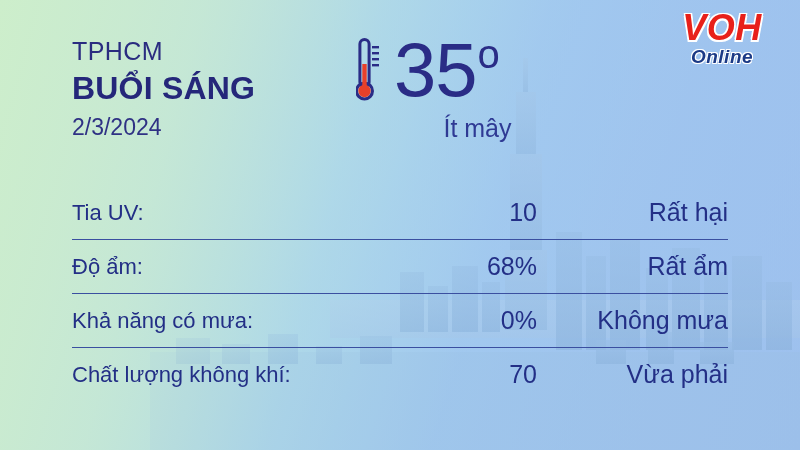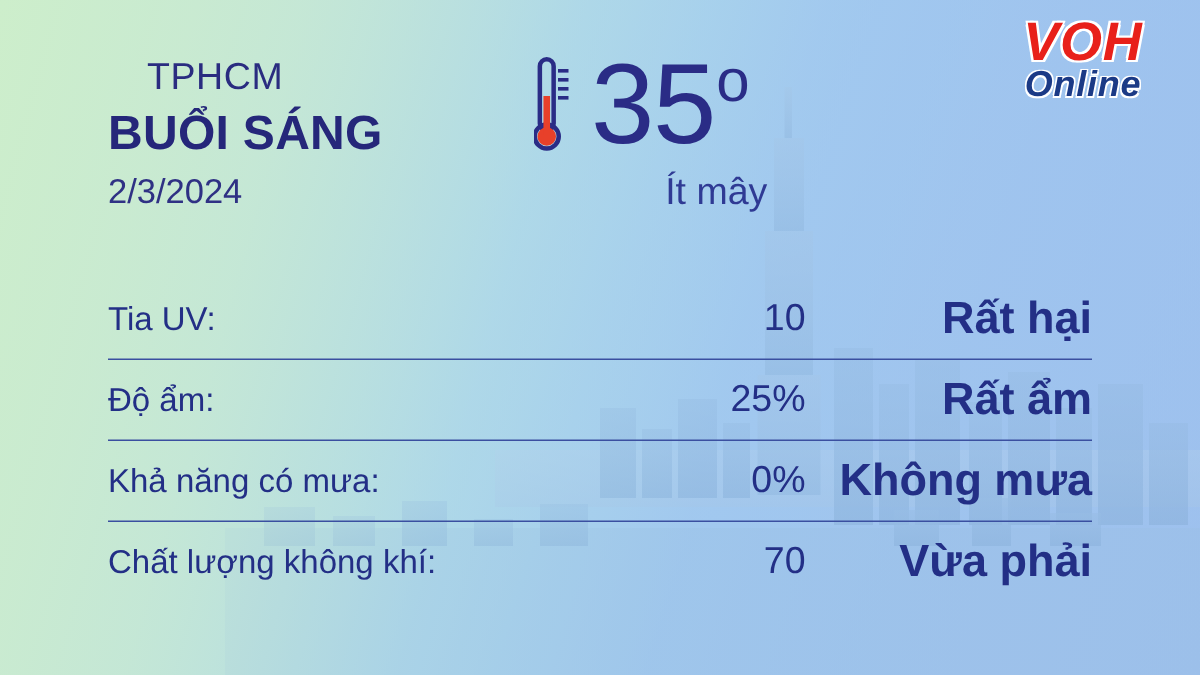--- a/index.html
+++ b/index.html
@@ -57,21 +57,20 @@
     top: 36px;
     width: 300px;
   }
   .city-name {
     color: #2a2c80;
     font-size: 25px;
     font-weight: 400;
     letter-spacing: 0.4px;
     line-height: 30px;
     white-space: nowrap;
-    margin-left: 26px;
   }
   .period {
     color: #25277a;
     font-size: 32px;
     font-weight: 700;
     letter-spacing: 0.2px;
     line-height: 40px;
     margin-top: 2px;
     white-space: nowrap;
   }
@@ -145,21 +144,21 @@
     color: #e8201a;
     letter-spacing: 0.5px;
     line-height: 40px;
     -webkit-text-stroke: 2px #ffffff;
     paint-order: stroke fill;
     text-shadow:
       -1.5px -1.5px 0 #fff,  1.5px -1.5px 0 #fff,
       -1.5px  1.5px 0 #fff,  1.5px  1.5px 0 #fff;
   }
   .logo-online {
-    font-size: 24px;
+    font-size: 19px;
     font-weight: 700;
     font-style: italic;
     color: #1b3a86;
     letter-spacing: 0.5px;
     line-height: 22px;
     margin-top: -2px;
     text-shadow:
       -1px -1px 0 #fff,  1px -1px 0 #fff,
       -1px  1px 0 #fff,  1px  1px 0 #fff;
   }
@@ -191,22 +190,22 @@
     flex: 0 0 125px;
     color: #232f86;
     font-size: 25px;
     font-weight: 400;
     text-align: right;
     white-space: nowrap;
   }
   .cell-desc {
     flex: 1 1 auto;
     color: #232f86;
-    font-size: 30px;
-    font-weight: 700;
+    font-size: 25px;
+    font-weight: 400;
     text-align: right;
     white-space: nowrap;
   }
 </style>
 </head>
 <body>
 
 <div id="card">
 
   <div class="city-layer">
@@ -292,21 +291,21 @@
   <div class="table">
 
     <div class="row">
       <div class="cell-label">Tia UV:</div>
       <div class="cell-value">10</div>
       <div class="cell-desc">Rất hại</div>
     </div>
 
     <div class="row">
       <div class="cell-label">Độ ẩm:</div>
-      <div class="cell-value">25%</div>
+      <div class="cell-value">68%</div>
       <div class="cell-desc">Rất ẩm</div>
     </div>
 
     <div class="row">
       <div class="cell-label">Khả năng có mưa:</div>
       <div class="cell-value">0%</div>
       <div class="cell-desc">Không mưa</div>
     </div>
 
     <div class="row">

